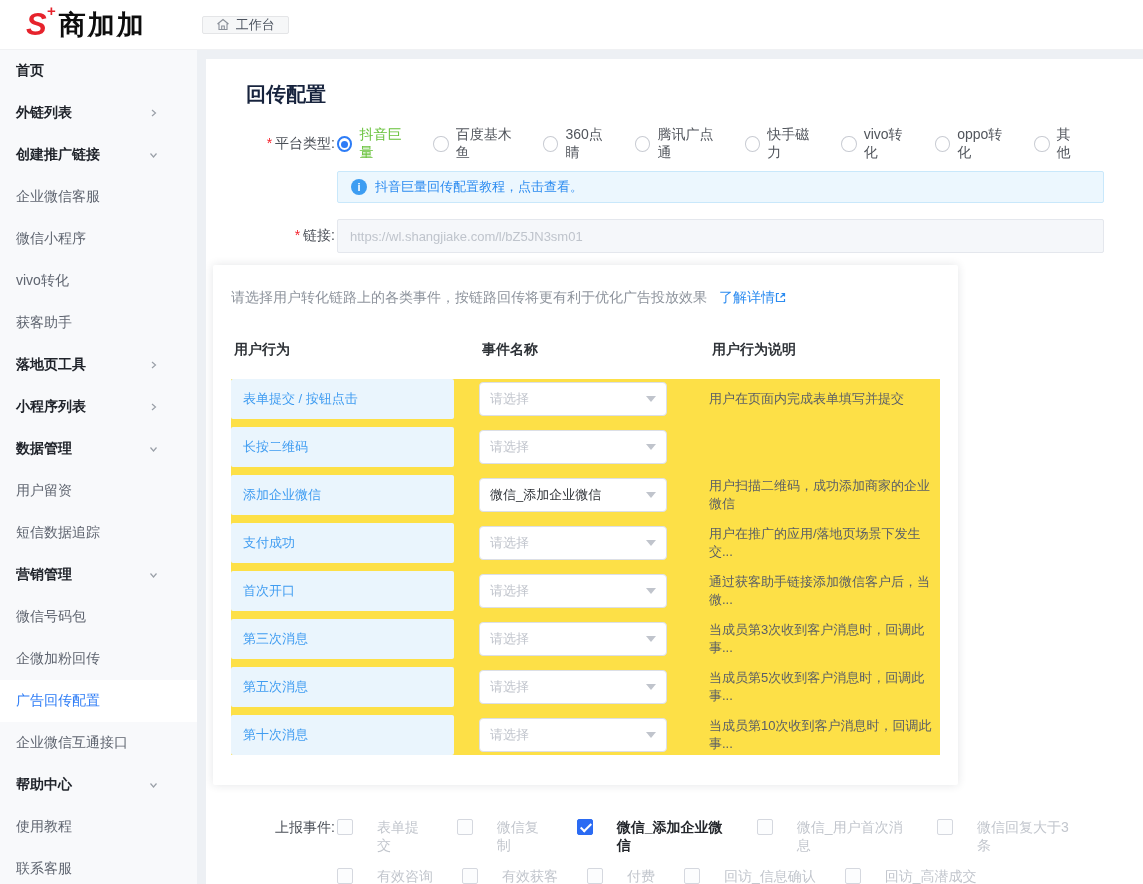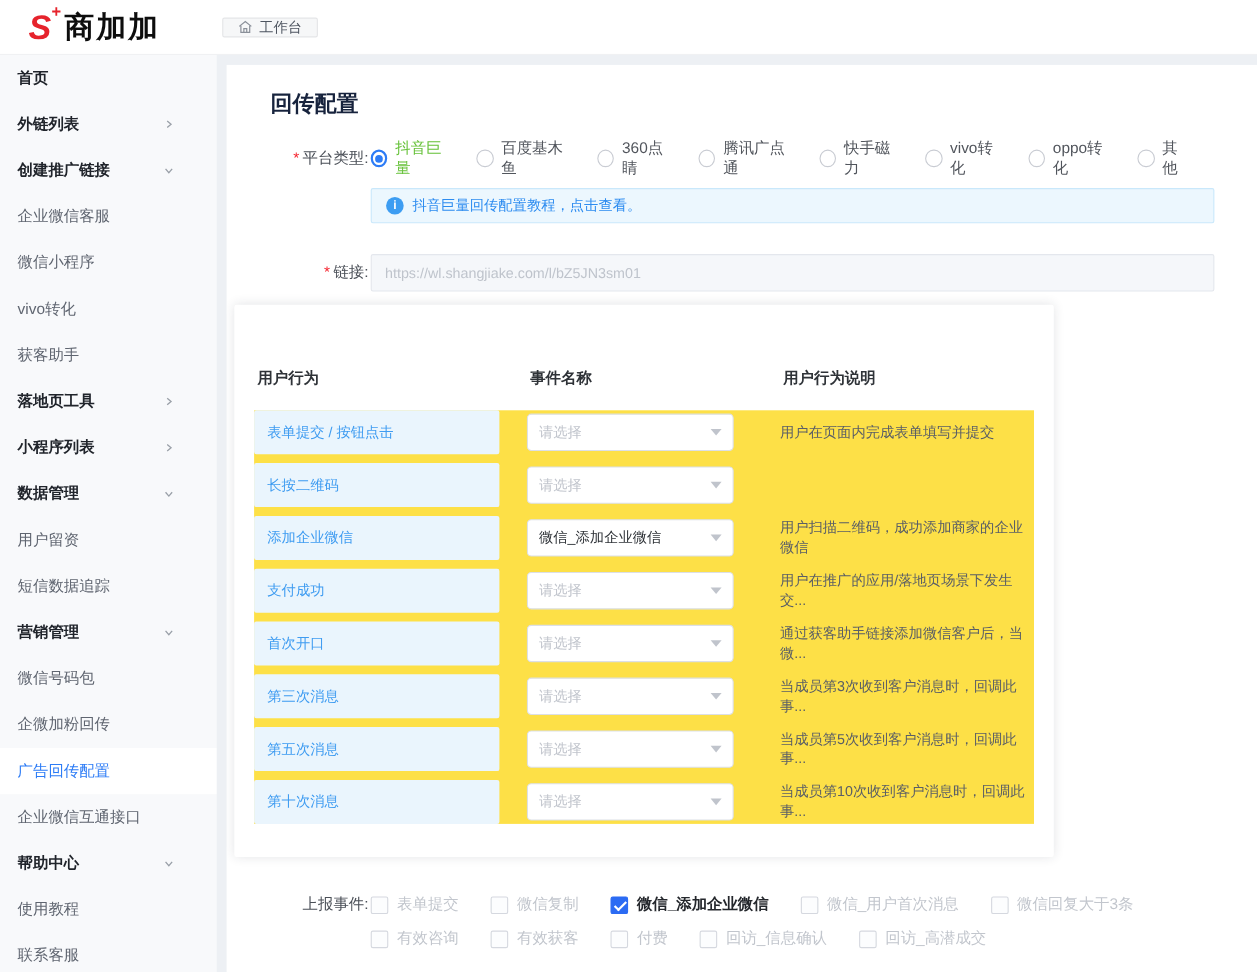--- a/index.html
+++ b/index.html
@@ -39,21 +39,21 @@
     display:inline-flex; align-items:center; justify-content:center; margin-right:7px; }
   .radio.checked .radio-circle { border:2px solid #2d7cf6; }
   .radio.checked .radio-circle::after { content:""; width:7px; height:7px; border-radius:50%; background:#2d7cf6; }
   .radio-label { font-size:14px; color:#51555c; }
   .radio.checked .radio-label { color:#67c23a; }
   .alert { margin-top:9px; height:32px; display:flex; align-items:center; gap:8px; padding:0 13px;
     background:#ecf7fe; border:1px solid #c9e8fb; border-radius:2px; }
   .info-icon { width:16px; height:16px; border-radius:50%; background:#3d9df2; color:#fff; font-size:11px;
     font-weight:700; display:inline-flex; align-items:center; justify-content:center; font-style:normal; flex:0 0 16px; }
   .alert-text { font-size:13px; color:#2d8cf0; }
-  .row-link { margin-top:28px; align-items:center; }
+  .row-link { margin-top:16px; align-items:center; }
   .link-input { flex:1; height:34px; background:#f5f7fa; border:1px solid #e4e7ed; border-radius:2px;
     color:#bfc4cc; font-size:13px; padding:0 12px; font-family:"Liberation Sans","DejaVu Sans",sans-serif; outline:none; }
   
   .row-events { margin-top:12px; }
   .row-events .form-label { padding-top:6px; }
   .events-card { margin-left:7px; width:745px; background:#fff; border-radius:2px;
     box-shadow:0 0 10px rgba(31,45,61,.12); padding:24px 18px 30px 18px; }
   .events-note { font-size:14px; color:#8d939c; }
   .events-note a { color:#2d8cf0; text-decoration:none; margin-left:8px; }
   .ext-icon { display:inline-block; vertical-align:-1px; }
@@ -68,21 +68,21 @@
     display:flex; align-items:center; justify-content:space-between; padding:0 10px; cursor:pointer; }
   .select-value { font-size:13px; color:#c0c4cc; }
   .select-value.has-value { color:#2f3338; }
   .caret { width:0; height:0; border-left:5px solid transparent; border-right:5px solid transparent;
     border-top:6px solid #c0c4cc; }
   .desc { font-size:13px; color:#5a5e66; }
   
   .row-report { margin-top:34px; }
   .chk-rows { flex:1; }
   .chk-row { display:flex; align-items:center; margin-bottom:13px; }
-  .chk { display:inline-flex; align-items:flex-end; margin-right:29px; cursor:pointer; }
+  .chk { display:inline-flex; align-items:flex-start; margin-right:29px; cursor:pointer;gap:16px; }
   .box { width:16px; height:16px; border:1px solid #d5d8df; border-radius:2px; background:#fcfdfe;
     margin-right:8px; position:relative; flex:0 0 16px; }
   .chk-label { font-size:14px; color:#c2c6cd; }
   .chk.checked .box { background:#2b6bf3; border-color:#2b6bf3; }
   .chk.checked .box::after { content:""; position:absolute; left:5px; top:1px; width:4px; height:9px;
     border:solid #fff; border-width:0 2px 2px 0; transform:rotate(45deg); }
   .chk.checked .chk-label { color:#24272c; font-weight:700; }
 </style>
 </head>
 <body>
@@ -246,20 +246,26 @@
       <span class="alert-text">抖音巨量回传配置教程，点击查看。</span>
     </div>
 
     <div class="form-row row-link">
       <div class="form-label"><span class="req">*</span><span>链接:</span></div>
       <input class="link-input" type="text" readonly="" value="https://wl.shangjiake.com/l/bZ5JN3sm01" style="">
     </div>
 
     <div class="form-row row-events">
       <div class="events-card">
+        <div class="events-note">
+          <span>请选择用户转化链路上的各类事件，按链路回传将更有利于优化广告投放效果</span>
+          <a href="#"><span>了解详情</span><svg class="ext-icon" width="11" height="11" viewBox="0 0 11 11" fill="none">
+                <path d="M4 1.5 H1.5 V9.5 H9.5 V7 M6.5 1.5 H9.5 V4.5 M9.5 1.5 L5.5 5.5" stroke="#2d8cf0" stroke-width="1.2"></path>
+              </svg></a>
+        </div>
         <div class="ev-header">
           <div class="c1">用户行为</div>
           <div class="c2">事件名称</div>
           <div class="c3">用户行为说明</div>
         </div>
         <div class="ev-rows">
 
           <div class="ev-row">
             <div class="c1">
                 <div class="chip">表单提交 / 按钮点击</div>

